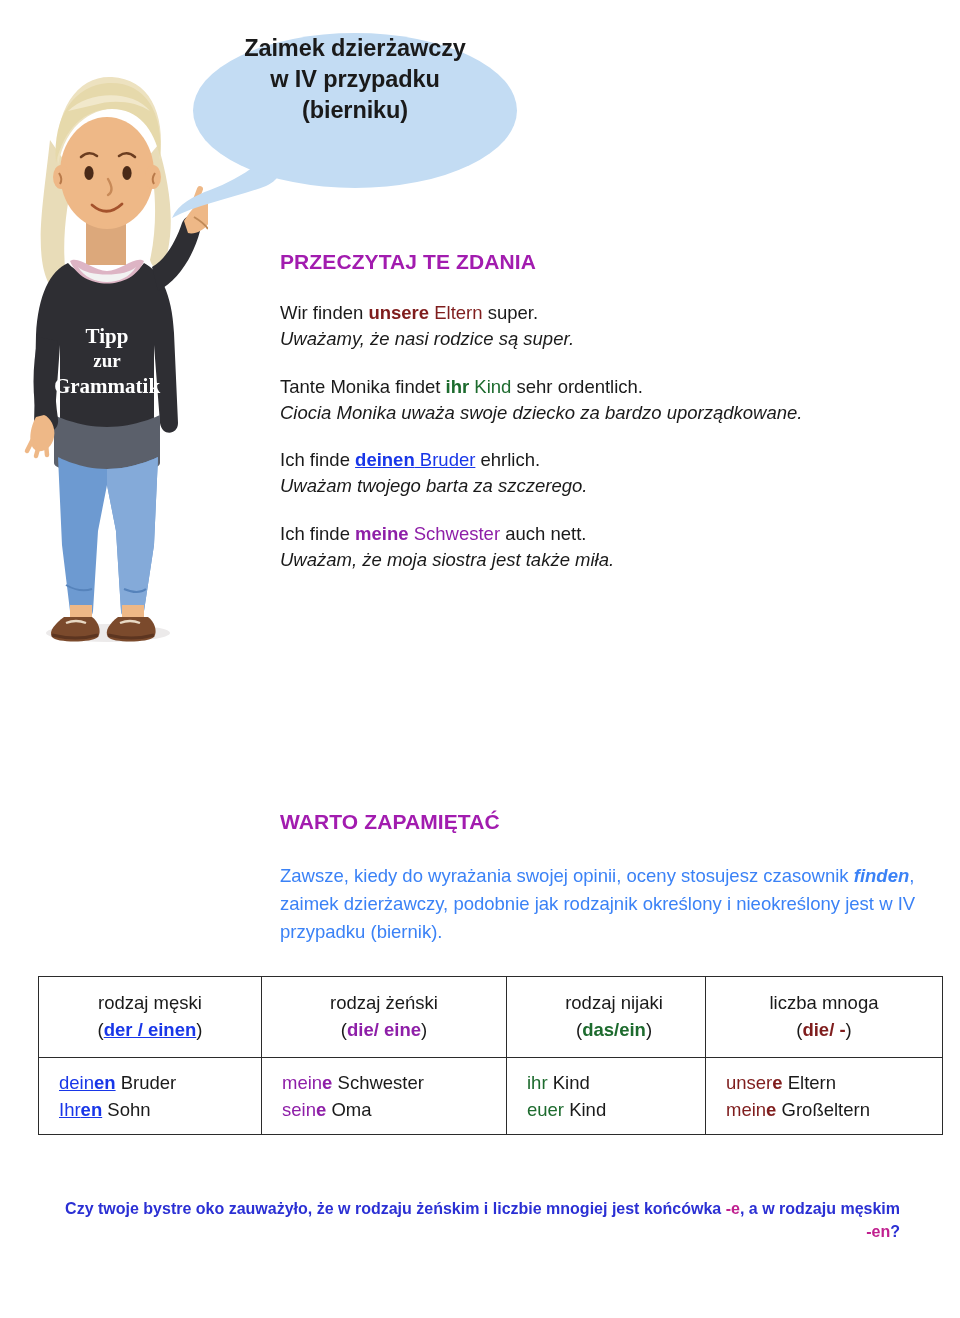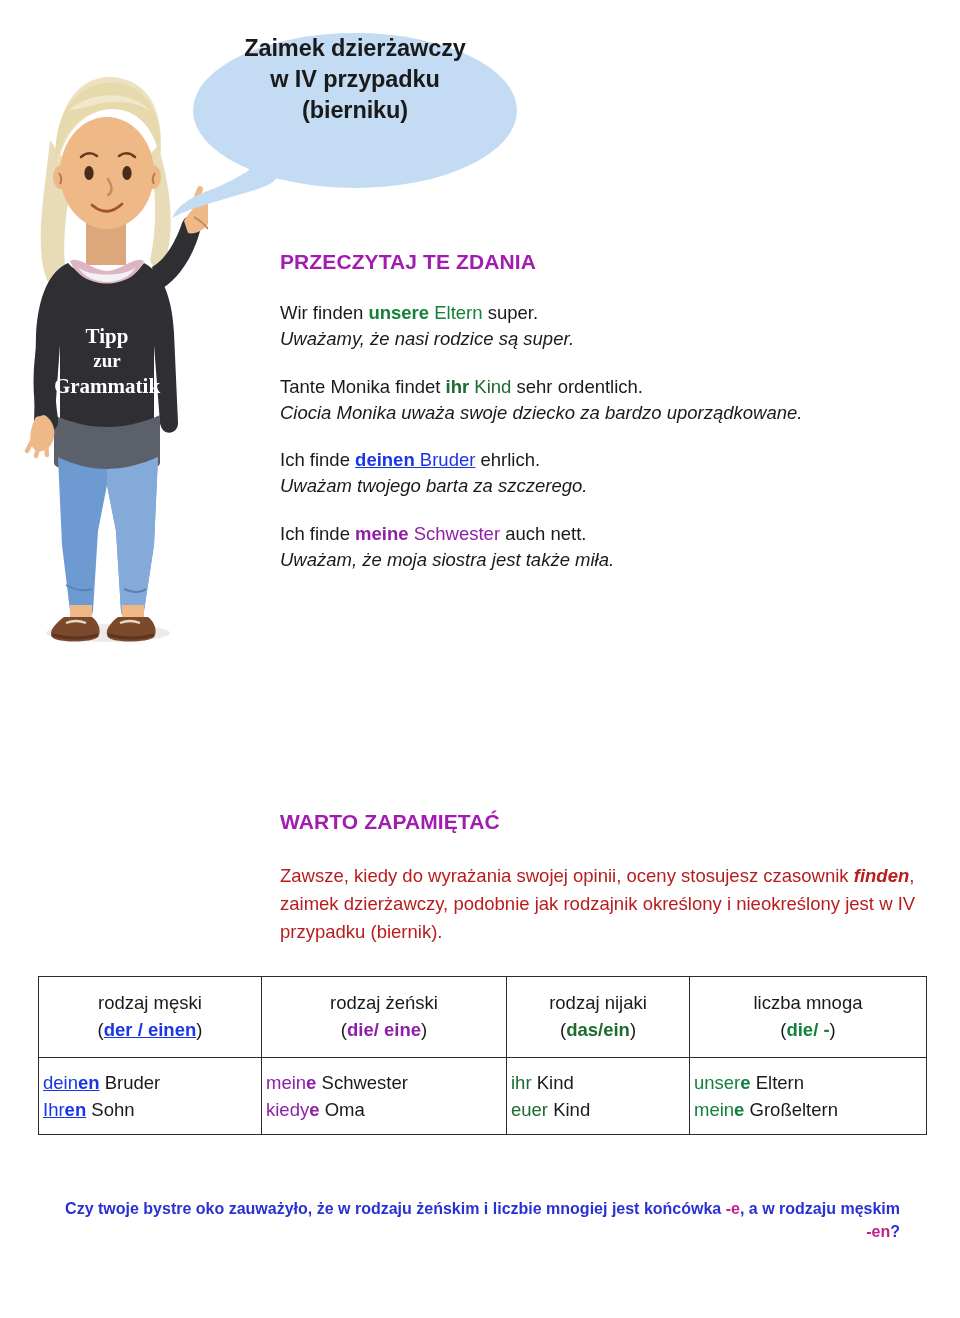--- a/index.html
+++ b/index.html
@@ -33,54 +33,54 @@
     margin:0;font-size:21px;font-weight:bold;color:#a21caf;
     letter-spacing:0.1px;
   }
   .sentences{margin-top:26px;font-size:18.5px;color:#1a1a1a;line-height:1.42;}
   .sent-block{margin-bottom:21px;}
   .sent-block:last-child{margin-bottom:0;}
   .de{white-space:nowrap;}
   .pl{font-style:italic;}
   b.hl{font-weight:bold;}
 
-  .c-orange{color:#15803d;}
+  .c-orange{color:#7f1d1d;}
   .c-green {color:#1d6b2e;}
   .c-blue  {color:#1836e8;text-decoration:underline;}
   .c-purple{color:#8e1fa8;}
 
   .czy{
     position:absolute;left:280px;top:676px;width:640px;
     font-size:18.5px;line-height:1.45;color:#1a1a1a;
   }
   .czy .lead{color:#8e1fa8;font-weight:bold;}
   .czy i{font-weight:bold;font-style:italic;}
 
   .warto-head{position:absolute;left:280px;top:810px;}
   .warto-body{
     position:absolute;left:280px;top:862px;width:645px;
-    font-size:18.5px;line-height:1.5;color:#b91c1c;
+    font-size:18.5px;line-height:1.5;color:#3b82f6;
   }
   .warto-body i{font-weight:bold;font-style:italic;}
 
   
   .gtable{
     position:absolute;left:38px;top:976px;width:884px;
     border-collapse:collapse;table-layout:fixed;
   }
   .gtable td{
     border:1.5px solid #2b2b2b;padding:0;vertical-align:middle;
     color:#1a1a1a;
   }
   .gtable .c1{width:222px;}
   .gtable .c2{width:244px;}
-  .gtable .c3{width:182px;}
+  .gtable .c3{width:182px;padding-left:16px;}
   .gtable .c4{width:236px;}
   .gtable tr.head td{height:80px;text-align:center;font-size:18.5px;line-height:1.45;}
-  .gtable tr.body td{height:76px;font-size:18.5px;line-height:1.48;padding-left:4px;}
+  .gtable tr.body td{height:76px;font-size:18.5px;line-height:1.48;padding-left:20px;}
   .hint{font-weight:bold;}
 
   
   .footer-q{
     position:absolute;left:60px;top:1198px;width:840px;
     text-align:right;font-weight:bold;font-size:16px;line-height:1.42;
     color:#2b30d4;
   }
   .c-magenta{color:#c0208f;}
 </style>
@@ -221,21 +221,21 @@
         <div><span>(</span><span class="hint c-orange">die/ -</span><span>)</span></div>
       </td>
     </tr>
     <tr class="body">
       <td class="c1">
         <div><span class="c-blue">dein</span><b class="c-blue">en</b><span> Bruder</span></div>
         <div><span class="c-blue">Ihr</span><b class="c-blue">en</b><span> Sohn</span></div>
       </td>
       <td class="c2">
         <div><span class="c-purple">mein</span><b class="c-purple">e</b><span> Schwester</span></div>
-        <div><span class="c-purple">kiedy</span><b class="c-purple">e</b><span> Oma</span></div>
+        <div><span class="c-purple">sein</span><b class="c-purple">e</b><span> Oma</span></div>
       </td>
       <td class="c3">
         <div><span class="c-green">ihr</span><b class="c-green"></b><span> Kind</span></div>
         <div><span class="c-green">euer</span><b class="c-green"></b><span> Kind</span></div>
       </td>
       <td class="c4">
         <div><span class="c-orange">unser</span><b class="c-orange">e</b><span> Eltern</span></div>
         <div><span class="c-orange">mein</span><b class="c-orange">e</b><span> Großeltern</span></div>
       </td>
     </tr>

